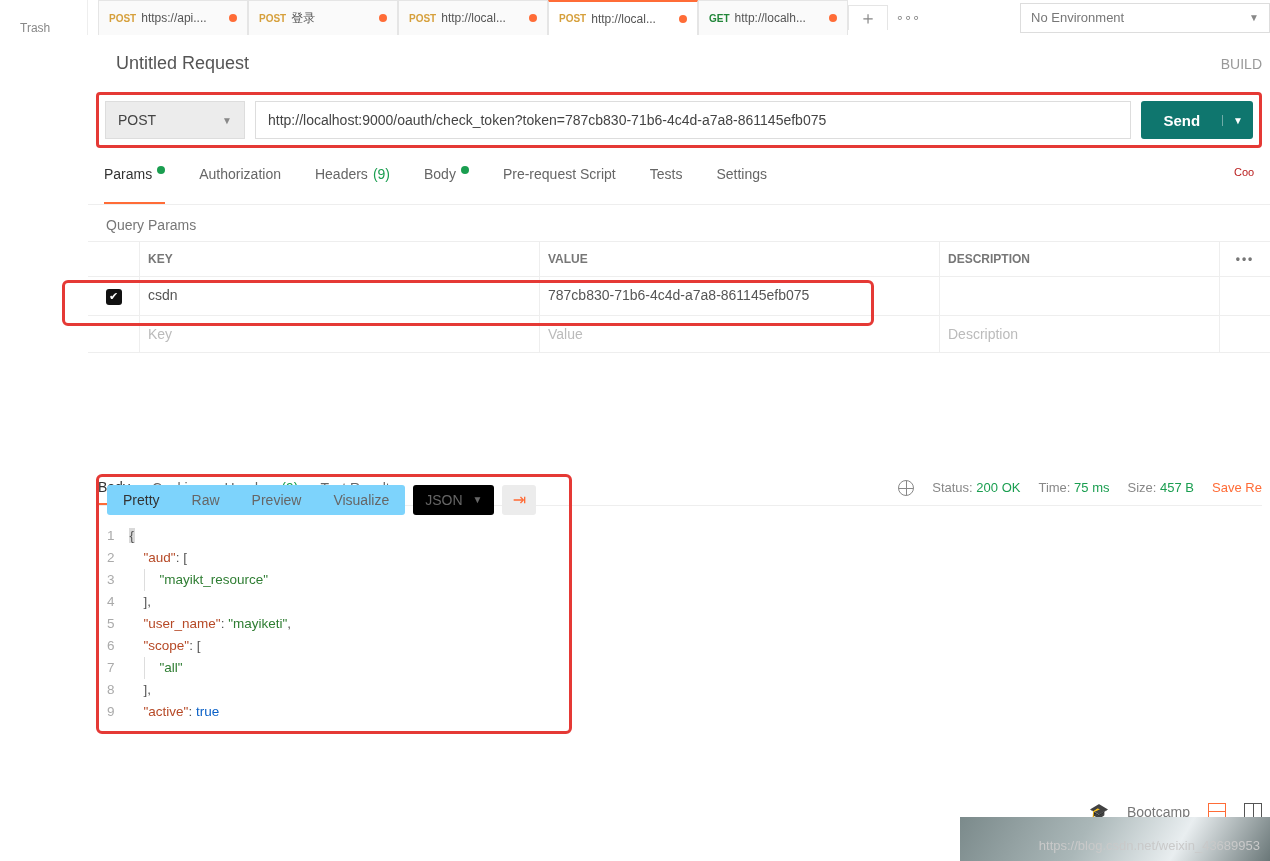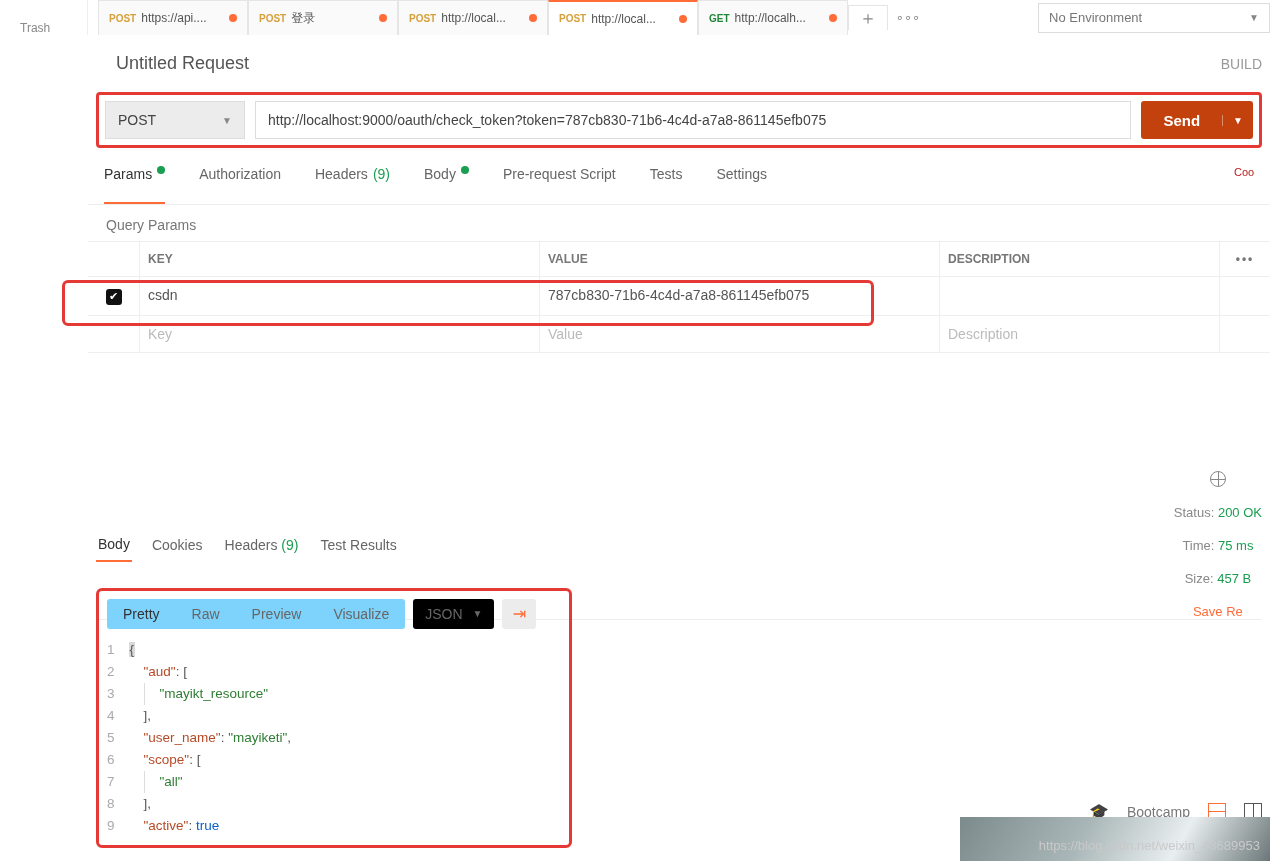--- a/index.html
+++ b/index.html
@@ -16,35 +16,35 @@
   .tab.active    { border-top:2px solid #ff6c37; background:#fff;}
   .tab:not(.active){ background:#fafafa;}
   .tab .method   { font-weight:700; font-size:10px;}
   .tab .m-post   { color:#d6a03c;}
   .tab .m-get    { color:#22863a;}
   .tab .title    { flex:1; white-space:nowrap; overflow:hidden; text-overflow:ellipsis; color:#555;}
   .dot-unsaved   { width:8px; height:8px; background:#ff6c37; border-radius:50%; flex:none;}
   .tab-add       { width:40px; display:flex; align-items:center; justify-content:center; color:#888; font-size:18px; border:1px solid #e5e5e5; border-bottom:none; cursor:pointer;}
   .tab-more      { width:40px; display:flex; align-items:center; justify-content:center; color:#888; cursor:pointer;}
   
-  .env-select    { margin-left:auto; margin-right:0; width:232px; height:30px; border:1px solid #ddd; display:flex; align-items:center; padding:0 10px; color:#777; font-size:13px; cursor:pointer;}
+  .env-select    { margin-left:auto; margin-right:0; width:250px; height:30px; border:1px solid #ddd; display:flex; align-items:center; padding:0 10px; color:#777; font-size:13px; cursor:pointer;}
   .env-select .caret { margin-left:auto; font-size:10px; color:#888;}
   
   
   .req-title-row   { display:flex; align-items:center; padding:18px 8px 18px 28px; margin-left:88px;}
   .req-title       { font-size:18px; color:#555;}
   .build-link      { margin-left:auto; margin-right:0; color:#999; font-size:14px; cursor:pointer;}
   
   
   .url-wrap        { margin-left:88px; padding:0 8px; position:relative;}
   .url-red-box     { border:3px solid #e53935; border-radius:4px; padding:6px; display:flex; gap:10px; align-items:center;}
   .method-sel      { width:140px; height:38px; background:#ececec; border:1px solid #ddd; display:flex; align-items:center; padding:0 12px; font-size:14px; color:#444; cursor:pointer;}
   .method-sel .caret{ margin-left:auto; color:#888; font-size:10px;}
   .url-input       { flex:1; height:38px; border:1px solid #ddd; padding:0 12px; font-size:14px; color:#444;}
-  .send-btn        { height:38px; background:#c2410c; color:#fff; border:none; display:flex; align-items:center; font-weight:600; font-size:15px; border-radius:3px; cursor:pointer;}
+  .send-btn        { height:38px; background:#0f766e; color:#fff; border:none; display:flex; align-items:center; font-weight:600; font-size:15px; border-radius:3px; cursor:pointer;}
   .send-btn .lbl   { padding:0 22px;}
   .send-btn .split { border-left:1px solid rgba(255,255,255,.4); padding:0 10px; font-size:10px;}
   
   
   .req-tabs        { margin-left:88px; padding:18px 8px 0 16px; display:flex; gap:34px; border-bottom:1px solid #eee; font-size:14px; color:#666; position:relative;}
   .req-tabs .rtab  { padding-bottom:20px; cursor:pointer; display:flex; align-items:flex-start; gap:5px;}
   .req-tabs .rtab.active{ color:#333; border-bottom:2px solid #ff6c37; }
   .g-dot           { width:8px; height:8px; background:#1a9e50; border-radius:50%; display:inline-block;}
   .h-count         { color:#1a9e50;}
   .cookies-link    { margin-left:auto; color:#b91c1c; font-size:11px; overflow:hidden; width:28px;}
@@ -59,21 +59,21 @@
   .qp-row.empty div{ color:#bbb;}
   .qp-more         { color:#888; letter-spacing:2px; text-align:center; cursor:pointer;}
   .chk             { width:16px; height:16px; background:#111; border-radius:3px; display:inline-flex; align-items:center; justify-content:center; color:#fff; font-size:11px; cursor:pointer;}
   .qp-red-box      { position:absolute; top:38px; left:-26px; width:812px; height:46px; border:3px solid #e53935; border-radius:6px; pointer-events:none;}
   
   
   .resp-area       { margin-left:88px; margin-top:118px; padding:0 8px;}
   .resp-tabs       { display:flex; align-items:center; gap:18px; font-size:14px; color:#666; border-bottom:1px solid #eee;}
   .resp-tabs .rstab{ padding:8px 2px; cursor:pointer;}
   .resp-tabs .rstab.active{ color:#333; border-bottom:2px solid #ff6c37;}
-  .resp-meta       { margin-left:auto; display:flex; gap:18px; align-items:center; color:#888; font-size:13px;flex-direction:column;}
+  .resp-meta       { margin-left:auto; display:flex; gap:18px; align-items:center; color:#888; font-size:13px;}
   .resp-meta .v    { color:#1a9e50;}
   .resp-meta .save { color:#ff6c37; overflow:hidden; width:50px; white-space:nowrap;}
   .globe           { width:16px; height:16px; border:1.3px solid #888; border-radius:50%; position:relative;}
   .globe::before   { content:""; position:absolute; left:50%; top:0; bottom:0; border-left:1px solid #888;}
   .globe::after    { content:""; position:absolute; top:50%; left:0; right:0; border-top:1px solid #888;}
   
   .resp-toolbar    { display:flex; gap:8px; margin-top:12px;}
   .seg             { display:flex; background:#7dd3fc; border-radius:3px;}
   .seg .sbtn       { padding:7px 16px; font-size:14px; color:#666; cursor:pointer;}
   .seg .sbtn.active{ color:#333;}

